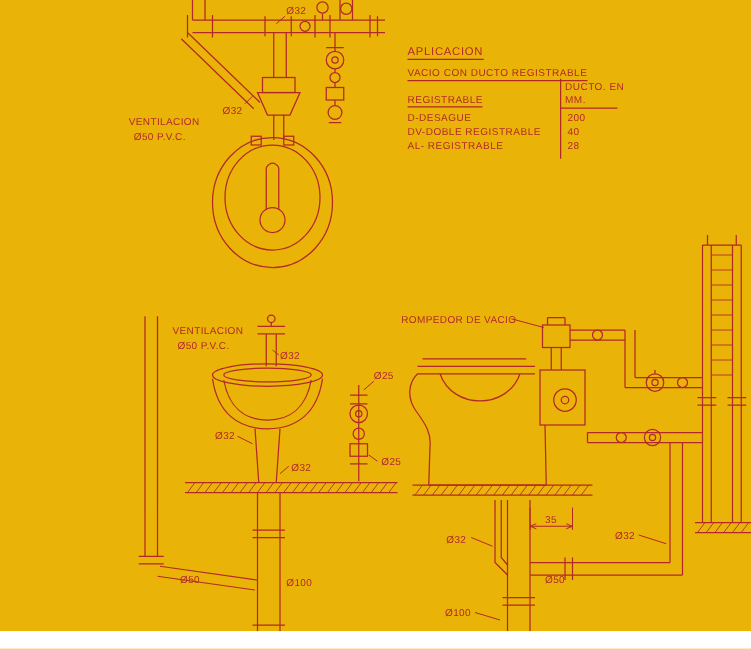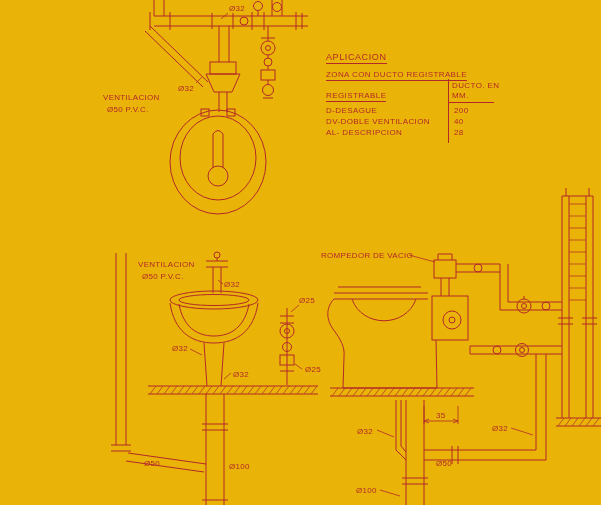--- a/index.html
+++ b/index.html
@@ -4,21 +4,21 @@
 <style>
   :root { --ink:#b22929; }
   * { box-sizing:border-box; }
   html,body { margin:0; padding:0; background:#ffffff; font-family:"Liberation Sans",sans-serif; }
   .canvas { position:relative; width:601px; height:505px; background:#eab308; overflow:hidden; }
   .canvas > svg { position:absolute; left:0; top:0; }
   svg path, svg rect, svg circle, svg ellipse, svg line { stroke:var(--ink); fill:none; stroke-width:1; }
   svg path.tick { stroke-width:.7; }
   svg path.leader { stroke-width:.8; }
   svg text { fill:var(--ink); stroke:none; font-size:8px; letter-spacing:.3px; font-family:"Liberation Sans",sans-serif; }
-  .spec { position:absolute; left:326px; top:52px; width:180px; height:100px; color:var(--ink); font-size:8px; letter-spacing:.4px; }
+  .spec { position:absolute; left:326px; top:36px; width:180px; height:100px; color:var(--ink); font-size:8px; letter-spacing:.4px; }
   .spec .abs { position:absolute; white-space:nowrap; }
   .u { border-bottom:1px solid var(--ink); padding-bottom:1px; }
   .t-title { font-size:9px; letter-spacing:.6px; }
   .vline { position:absolute; width:0; border-left:1px solid var(--ink); }
   .hline { position:absolute; height:0; border-top:1px solid var(--ink); }
 </style>
 </head>
 <body>
 
 <div class="canvas">
@@ -148,27 +148,27 @@
       <text x="436" y="418">35</text>
       <text x="357" y="434">Ø32</text>
       <text x="492" y="431">Ø32</text>
       <text x="436" y="466">Ø50</text>
       <text x="356" y="493">Ø100</text>
     </g>
   </svg>
 
   <div class="spec">
     <div class="abs u t-title" style="left:0;top:0">APLICACION</div>
-    <div class="abs u" style="left:0;top:18px">ZONA CON DUCTO REGISTRABLE</div>
+    <div class="abs u" style="left:0;top:18px">VACIO CON DUCTO REGISTRABLE</div>
     <div class="abs u" style="left:0;top:39px">REGISTRABLE</div>
     <div class="abs" style="left:126px;top:29px">DUCTO. EN</div>
     <div class="abs" style="left:126px;top:39px">MM.</div>
     <div class="vline" style="left:122px;top:27px;height:64px"></div>
     <div class="hline" style="left:122px;top:50px;width:46px"></div>
     <div class="abs" style="left:0;top:54px">D-DESAGUE</div>
     <div class="abs" style="left:128px;top:54px">200</div>
-    <div class="abs" style="left:0;top:65px">DV-DOBLE VENTILACION</div>
+    <div class="abs" style="left:0;top:65px">DV-DOBLE REGISTRABLE</div>
     <div class="abs" style="left:128px;top:65px">40</div>
-    <div class="abs" style="left:0;top:76px">AL- DESCRIPCION</div>
+    <div class="abs" style="left:0;top:76px">AL- REGISTRABLE</div>
     <div class="abs" style="left:128px;top:76px">28</div>
   </div>
 
 </div>
 
 </body></html>

